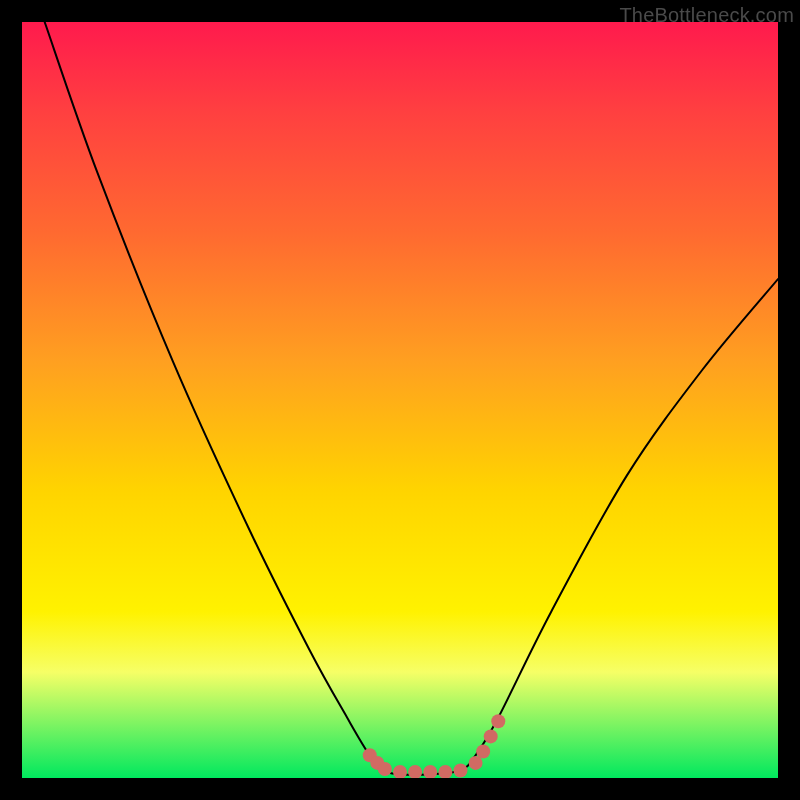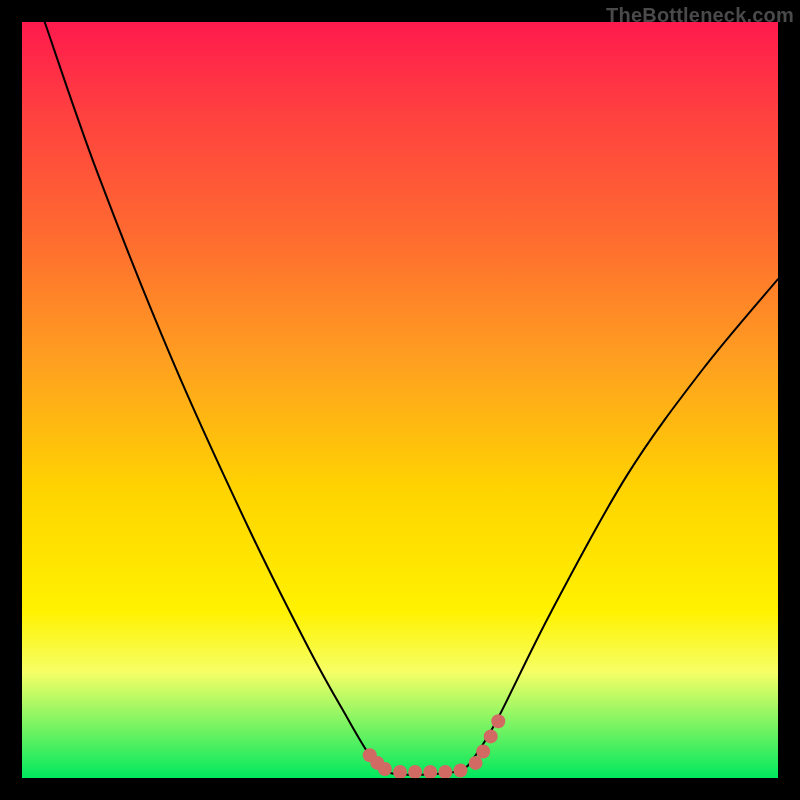--- a/index.html
+++ b/index.html
@@ -28,21 +28,21 @@
       #f6ff66 86%,
       #00e85e 100%
     );
   }
   .watermark {
     position: absolute;
     top: 4px;
     right: 6px;
     color: #4a4a4a;
     font-size: 20px;
-    font-weight: 700;
+    font-weight: 400;
     letter-spacing: 0.2px;
     user-select: none;
   }
   svg.plot {
     position: absolute;
     left: 0;
     top: 0;
     width: 756px;
     height: 756px;
   }

